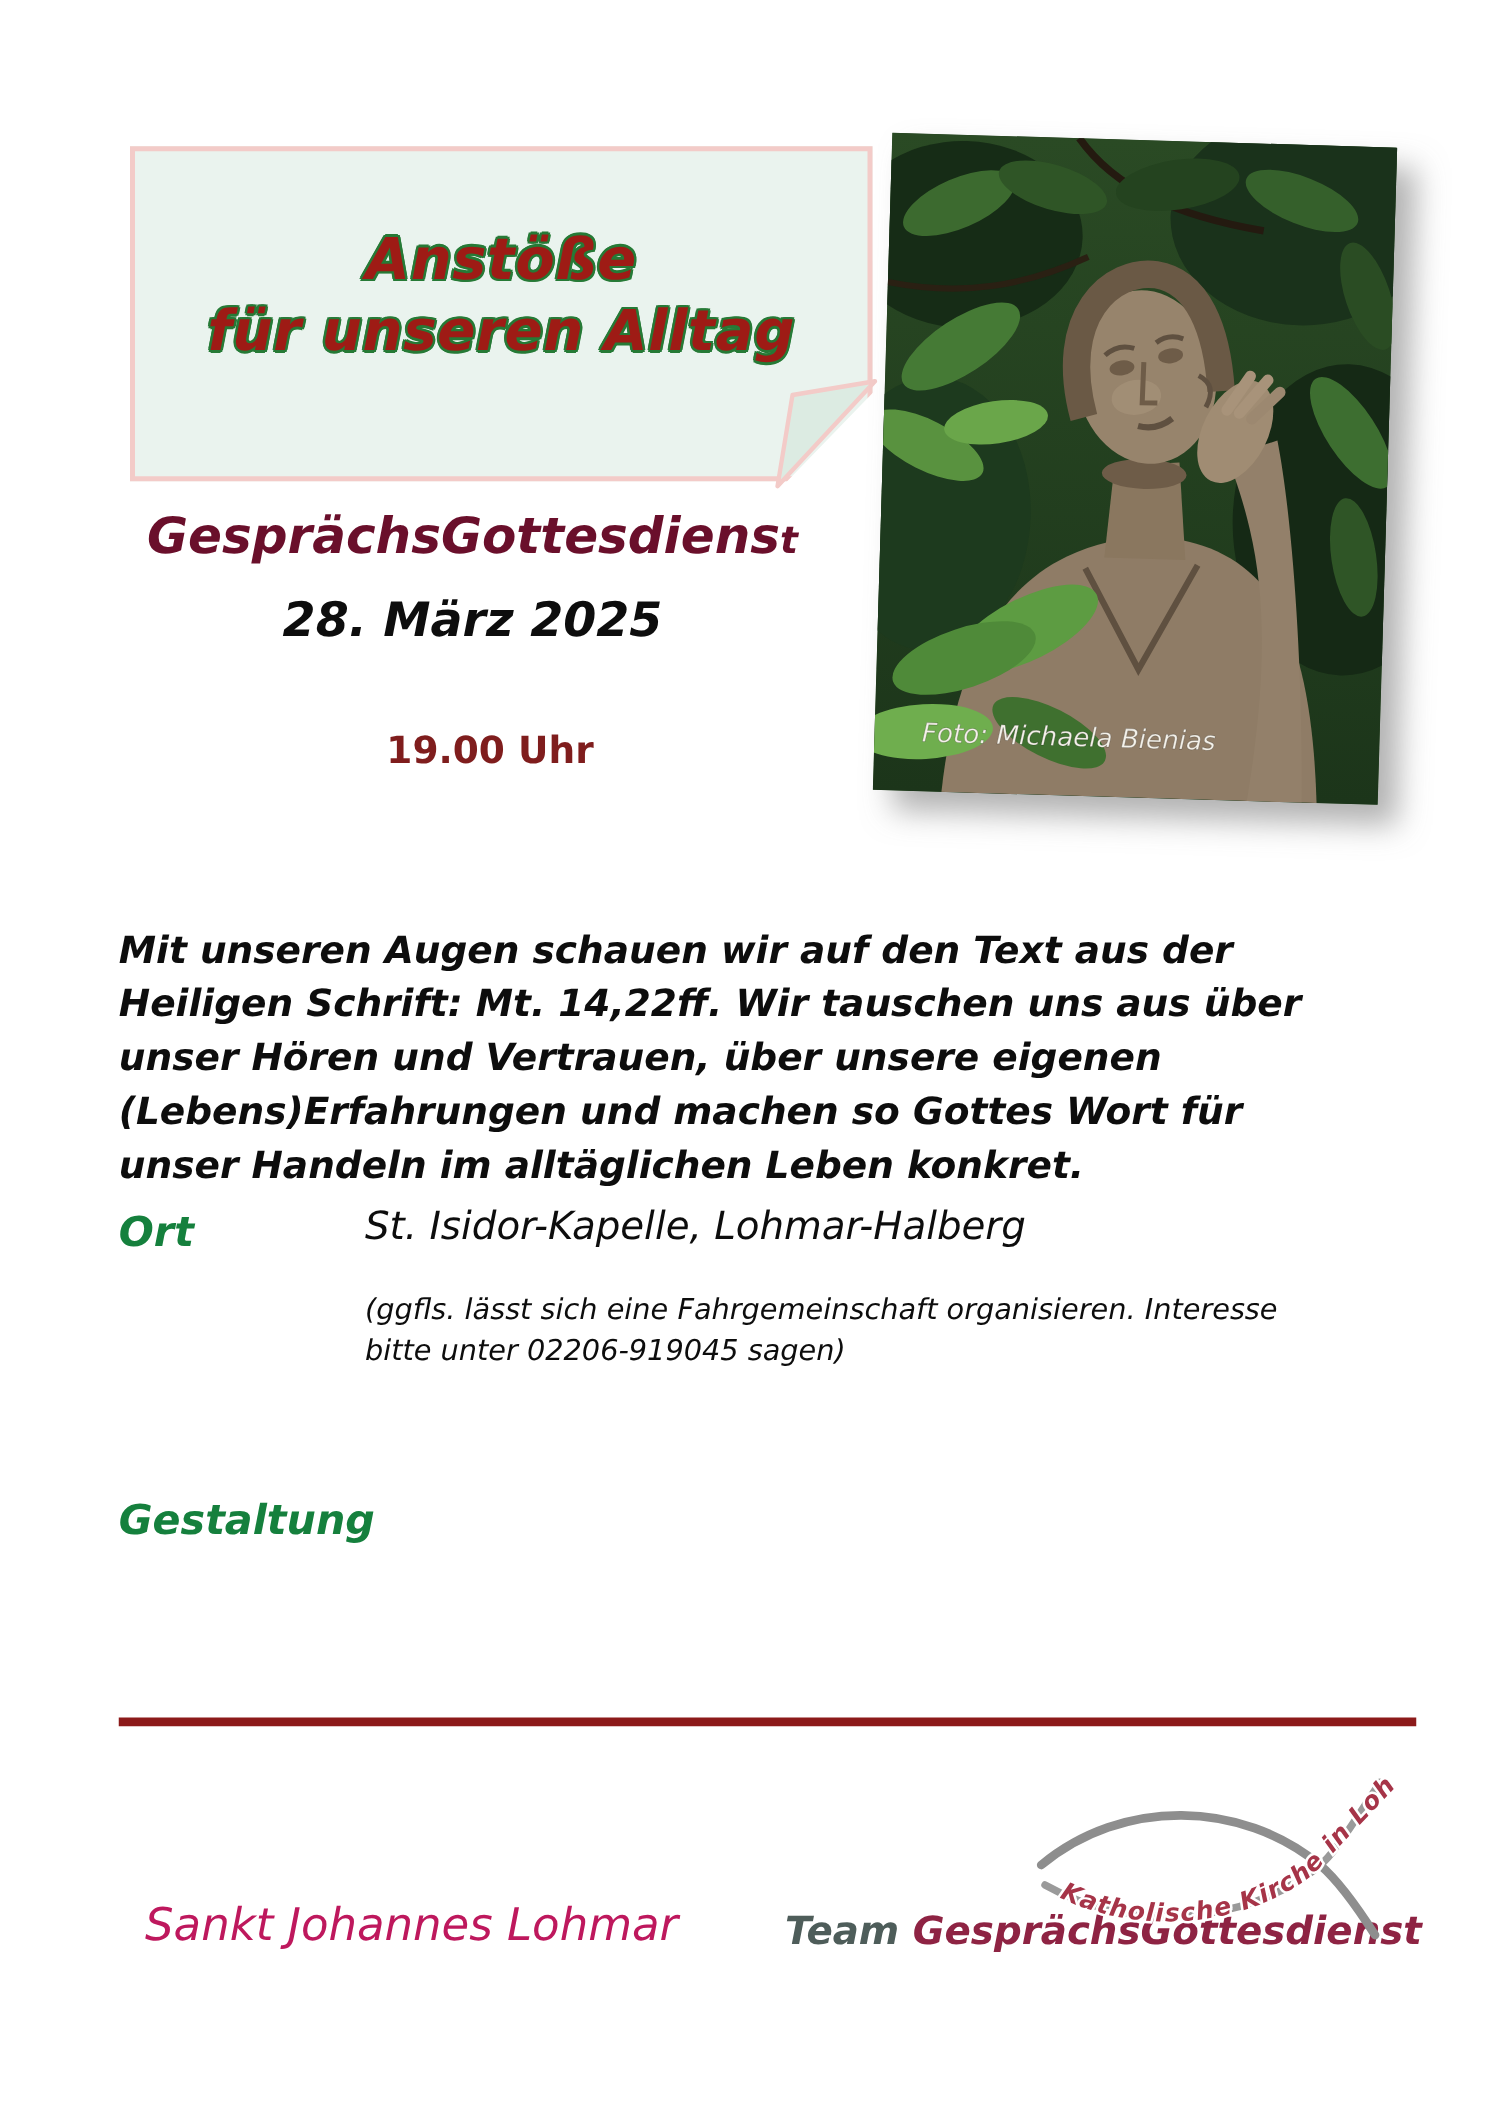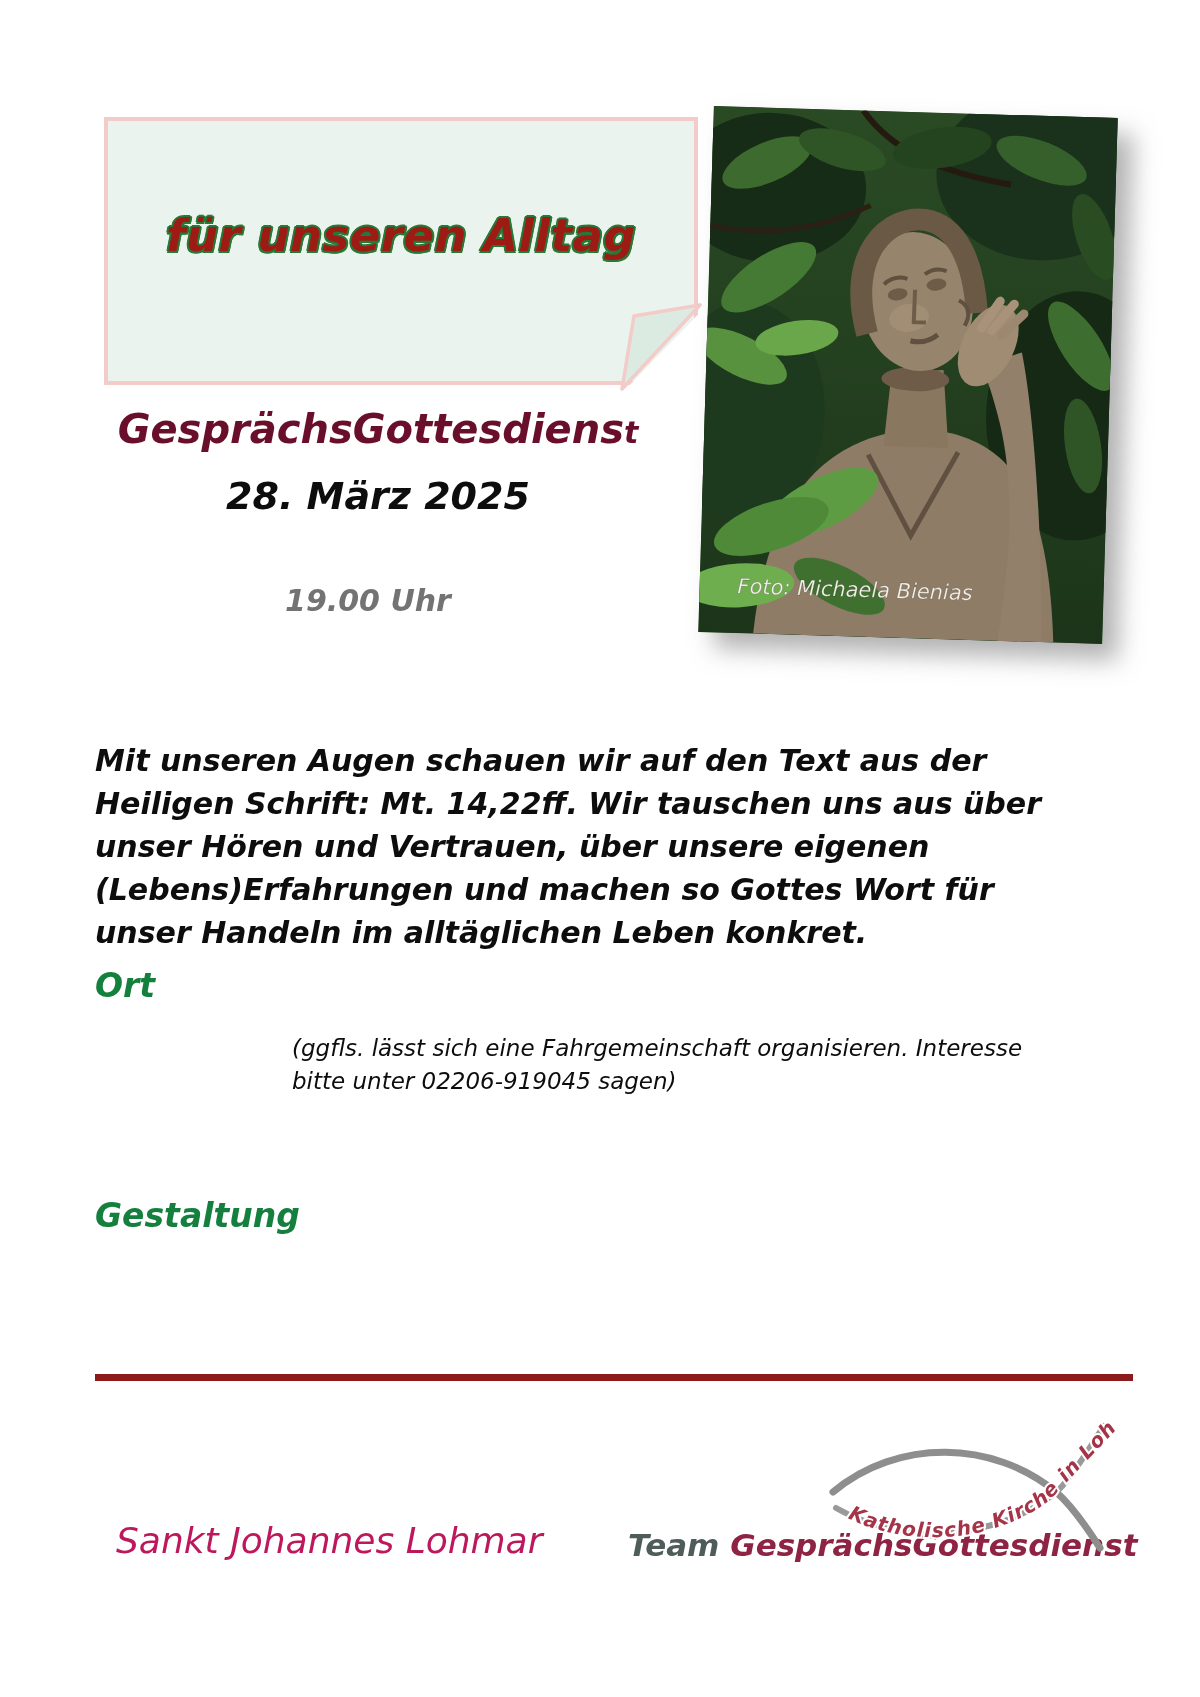--- a/index.html
+++ b/index.html
@@ -36,22 +36,22 @@
   }
   .photo svg{display:block;width:100%;height:100%;}
 
   
   .title-row{left:95px;top:406px;width:566px;text-align:center;color:#6a0f2b;
     font-style:italic;font-weight:bold;}
   .title-main{font-size:40px;}
   .title-small{font-size:30px;}
   .date-row{left:95px;top:474px;width:566px;text-align:center;color:#0d0d0d;
     font-style:italic;font-weight:bold;font-size:38px;}
-  .time-row{left:85px;top:583px;width:566px;text-align:center;color:#737373;
-    font-style:italic;font-weight:bold;font-size:30px;}
+  .time-row{left:109px;top:583px;width:566px;text-align:center;color:#7f1d1d;
+    font-weight:bold;font-size:30px;}
 
   
   .intro{left:95px;top:740px;width:952px;color:#0d0d0d;
     font-style:italic;font-weight:bold;font-size:30px;line-height:1.43;}
 
   .detail-label{color:#15803d;font-style:italic;font-weight:bold;font-size:33px;}
   .ort-label{left:95px;top:966px;}
   .ort-value{left:292px;top:963px;font-style:italic;font-size:31px;color:#0d0d0d;}
   .ort-note{left:292px;top:1032px;width:748px;font-style:italic;font-size:23px;
     line-height:1.45;color:#0d0d0d;}
@@ -71,20 +71,21 @@
   .footer-team .team-name{color:#8e2343;}
   .logo{left:748px;top:1400px;width:420px;height:165px;}
   .logo svg{display:block;width:100%;height:100%;}
 </style>
 </head>
 <body>
 
 <div class="page">
 
   <div class="abs bubble">
+    <div class="bubble-line bubble-line1">Anstöße</div>
     <div class="bubble-line bubble-line2">für unseren Alltag</div>
   </div>
   <svg class="abs bubble-fold" viewBox="0 0 112 106">
     <polygon points="22,103 112,103 112,10" fill="#ffffff"></polygon>
     <polygon points="34,26 100,15 22,99" fill="#dcebe2" stroke="#f3cbc8" stroke-width="3.5" stroke-linejoin="round"></polygon>
   </svg>
 
   <div class="abs photo">
     <svg viewBox="0 0 405 528" preserveAspectRatio="none">
       <defs>
@@ -149,20 +150,21 @@
 
   <div class="abs title-row">
     <span class="title-main">GesprächsGottesdiens</span><span class="title-small">t</span>
   </div>
   <div class="abs date-row">28. März 2025</div>
   <div class="abs time-row">19.00 Uhr</div>
 
   <div class="abs intro">Mit unseren Augen schauen wir auf den Text aus der Heiligen Schrift: Mt. 14,22ff. Wir tauschen uns aus über unser Hören und Vertrauen, über unsere eigenen (Lebens)Erfahrungen und machen so Gottes Wort für unser Handeln im alltäglichen Leben konkret.</div>
 
   <div class="abs detail-label ort-label">Ort</div>
+  <div class="abs ort-value">St. Isidor-Kapelle, Lohmar-Halberg</div>
   <div class="abs ort-note">(ggfls. lässt sich eine Fahrgemeinschaft organisieren. Interesse bitte unter 02206-919045 sagen)</div>
 
   <div class="abs detail-label gest-label">Gestaltung</div>
 
   <div class="abs divider"></div>
 
   <div class="abs footer-org2">Sankt Johannes Lohmar</div>
   <div class="abs footer-team">
     <span class="team-prefix">Team </span><span class="team-name">GesprächsGottesdienst</span>
   </div>

